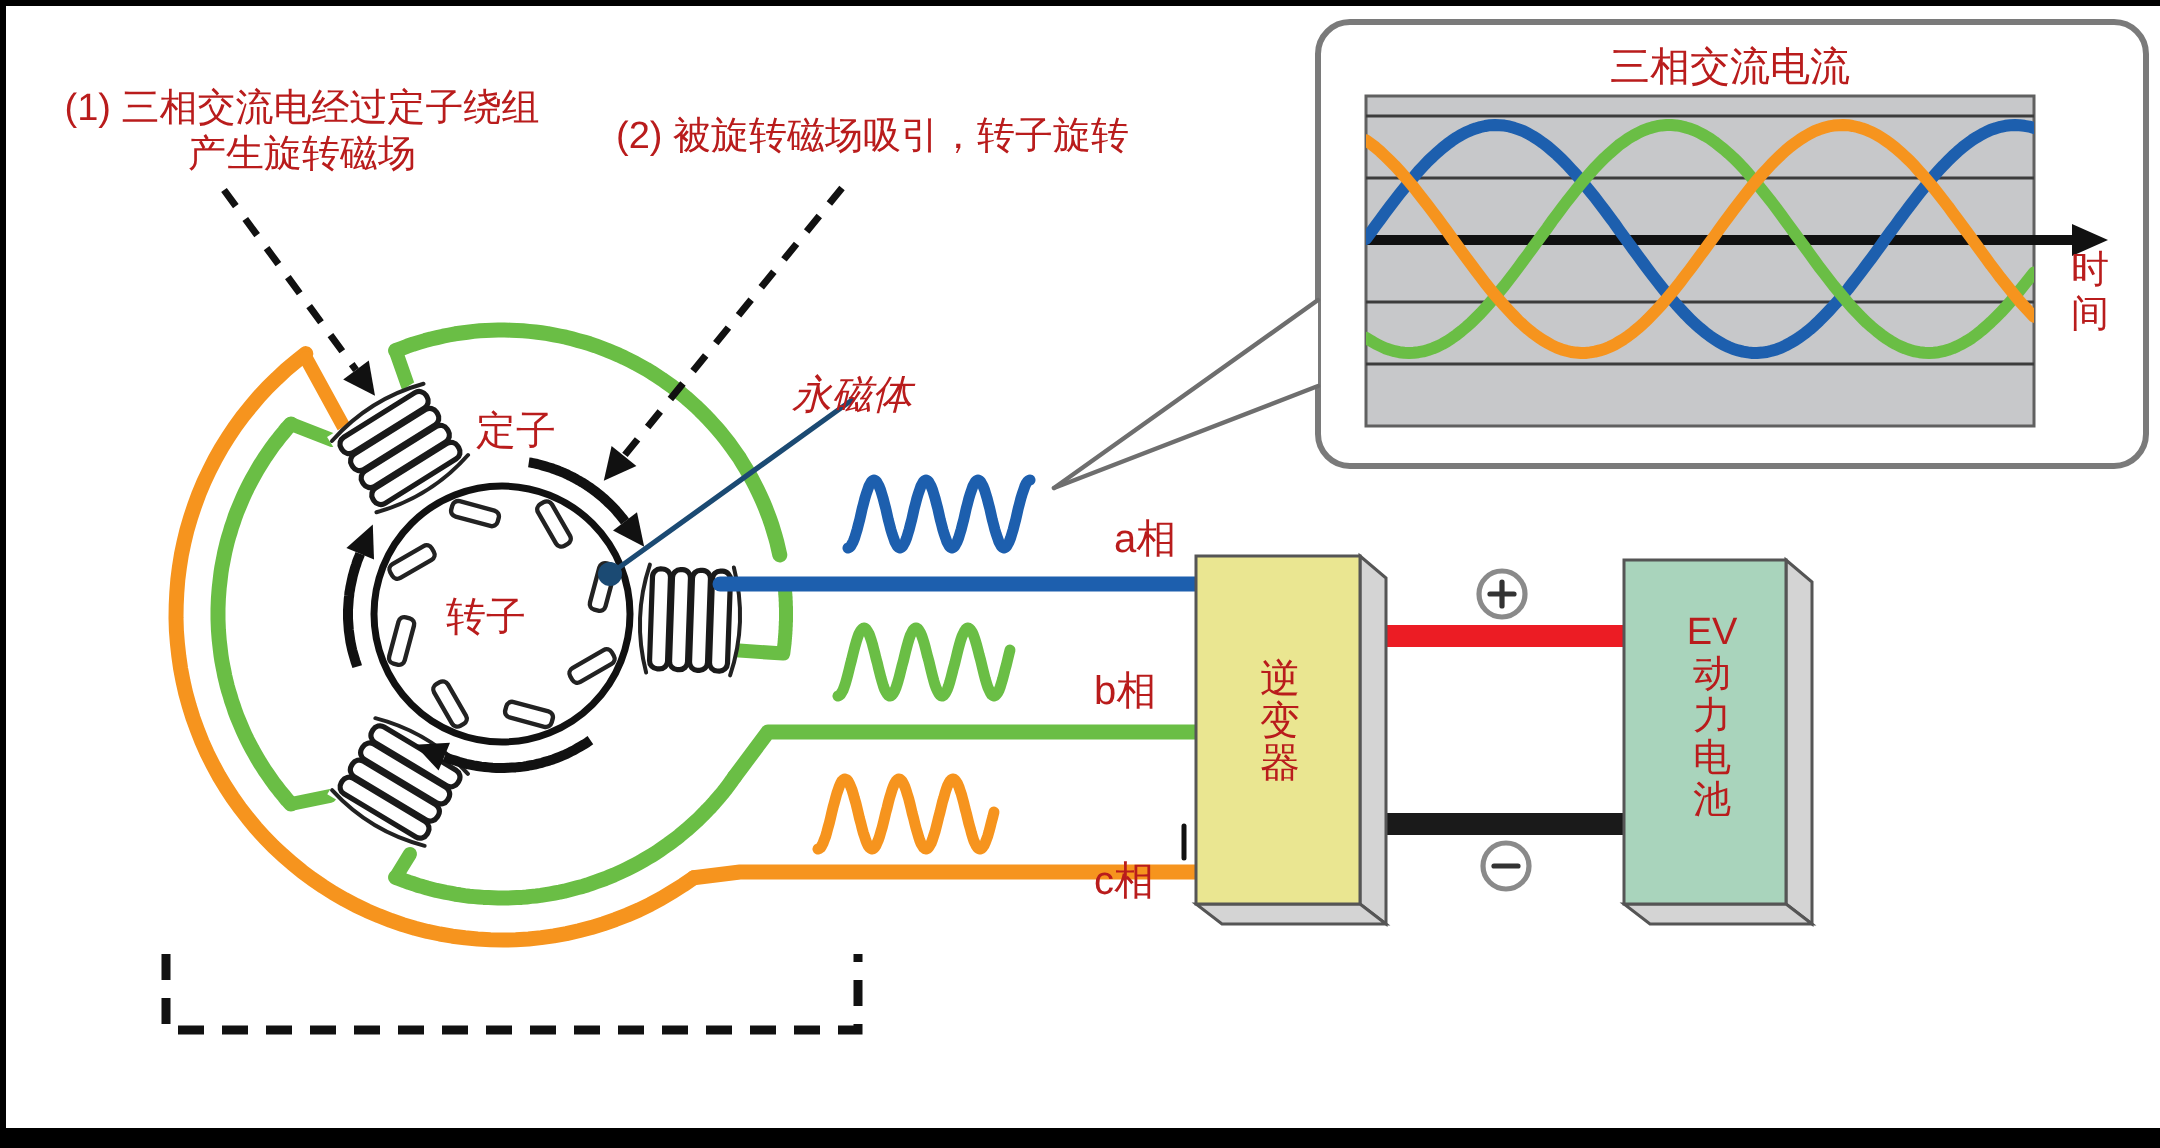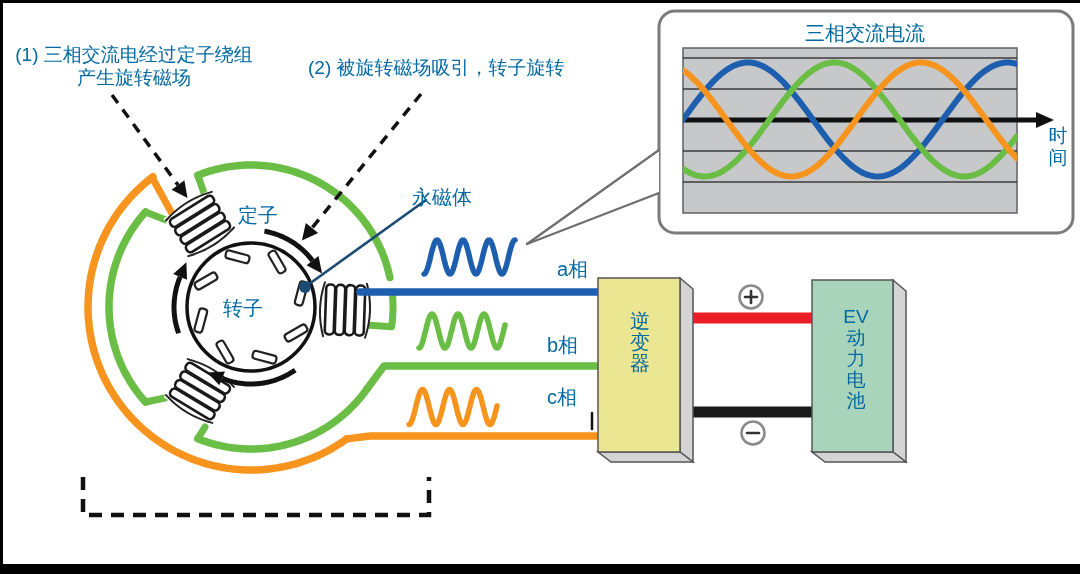--- a/index.html
+++ b/index.html
@@ -1,19 +1,19 @@
 <!DOCTYPE html>
 <html><head>
 <meta charset="utf-8">
 <style>
   html,body{margin:0;padding:0;background:#fff;}
   .stage{position:relative;width:1080px;height:574px;background:#ffffff;overflow:hidden;
          font-family:"Liberation Sans","DejaVu Sans",sans-serif;color:#1a1a1a;}
   .stage svg.art{position:absolute;left:0;top:0;z-index:1;}
-  .lbl{position:absolute;z-index:2;white-space:pre-line;color:#0369a1;}
+  .lbl{position:absolute;z-index:2;white-space:pre-line;color:#b91c1c;}
   .center{text-align:center;}
   .vlbl{word-break:break-all;text-align:center;line-height:21px;}
   .bar{position:absolute;background:#000;z-index:3;}
   .f19{font-size:19px;} .f20{font-size:20px;}
 </style>
 </head>
 <body>
 
 <div class="stage">
 
@@ -111,30 +111,30 @@
       <clipPath id="plotclip">
         <rect x="683" y="48" width="334" height="165"></rect>
       </clipPath>
       <g clip-path="url(#plotclip)">
         <path d="M683.0,119.5 L685.4,116.2 L687.8,112.9 L690.2,109.7 L692.5,106.5 L694.9,103.3 L697.3,100.2 L699.7,97.1 L702.1,94.1 L704.5,91.2 L706.9,88.4 L709.2,85.7 L711.6,83.1 L714.0,80.6 L716.4,78.3 L718.8,76.1 L721.2,74.0 L723.6,72.1 L725.9,70.4 L728.3,68.8 L730.7,67.4 L733.1,66.1 L735.5,65.1 L737.9,64.2 L740.3,63.5 L742.6,63.0 L745.0,62.6 L747.4,62.5 L749.8,62.6 L752.2,62.8 L754.6,63.2 L757.0,63.9 L759.3,64.7 L761.7,65.6 L764.1,66.8 L766.5,68.2 L768.9,69.7 L771.3,71.4 L773.7,73.2 L776.0,75.2 L778.4,77.3 L780.8,79.6 L783.2,82.0 L785.6,84.6 L788.0,87.2 L790.4,90.0 L792.7,92.9 L795.1,95.8 L797.5,98.8 L799.9,101.9 L802.3,105.1 L804.7,108.3 L807.1,111.5 L809.4,114.8 L811.8,118.1 L814.2,121.4 L816.6,124.7 L819.0,127.9 L821.4,131.2 L823.8,134.4 L826.1,137.5 L828.5,140.6 L830.9,143.6 L833.3,146.6 L835.7,149.4 L838.1,152.2 L840.5,154.8 L842.8,157.3 L845.2,159.7 L847.6,162.0 L850.0,164.1 L852.4,166.1 L854.8,167.9 L857.2,169.6 L859.5,171.0 L861.9,172.4 L864.3,173.5 L866.7,174.5 L869.1,175.2 L871.5,175.8 L873.9,176.2 L876.2,176.5 L878.6,176.5 L881.0,176.3 L883.4,176.0 L885.8,175.4 L888.2,174.7 L890.6,173.8 L892.9,172.7 L895.3,171.4 L897.7,170.0 L900.1,168.4 L902.5,166.6 L904.9,164.7 L907.3,162.6 L909.6,160.4 L912.0,158.0 L914.4,155.5 L916.8,152.9 L919.2,150.2 L921.6,147.4 L924.0,144.5 L926.3,141.5 L928.7,138.4 L931.1,135.3 L933.5,132.1 L935.9,128.9 L938.3,125.6 L940.7,122.3 L943.0,119.0 L945.4,115.7 L947.8,112.5 L950.2,109.2 L952.6,106.0 L955.0,102.8 L957.4,99.7 L959.7,96.7 L962.1,93.7 L964.5,90.8 L966.9,88.0 L969.3,85.3 L971.7,82.7 L974.1,80.3 L976.4,78.0 L978.8,75.8 L981.2,73.7 L983.6,71.9 L986.0,70.1 L988.4,68.6 L990.8,67.2 L993.1,66.0 L995.5,64.9 L997.9,64.1 L1000.3,63.4 L1002.7,62.9 L1005.1,62.6 L1007.5,62.5 L1009.8,62.6 L1012.2,62.9 L1014.6,63.3 L1017.0,64.0" fill="none" stroke="#1d5fae" stroke-width="6" stroke-linecap="round" stroke-linejoin="round"></path>
         <path d="M683.0,168.9 L685.4,170.4 L687.8,171.8 L690.2,173.0 L692.5,174.1 L694.9,174.9 L697.3,175.6 L699.7,176.1 L702.1,176.4 L704.5,176.5 L706.9,176.4 L709.2,176.1 L711.6,175.7 L714.0,175.0 L716.4,174.2 L718.8,173.2 L721.2,172.0 L723.6,170.6 L725.9,169.1 L728.3,167.4 L730.7,165.5 L733.1,163.5 L735.5,161.4 L737.9,159.0 L740.3,156.6 L742.6,154.1 L745.0,151.4 L747.4,148.6 L749.8,145.7 L752.2,142.8 L754.6,139.7 L757.0,136.6 L759.3,133.5 L761.7,130.2 L764.1,127.0 L766.5,123.7 L768.9,120.4 L771.3,117.1 L773.7,113.9 L776.0,110.6 L778.4,107.4 L780.8,104.2 L783.2,101.0 L785.6,98.0 L788.0,94.9 L790.4,92.0 L792.7,89.2 L795.1,86.5 L797.5,83.8 L799.9,81.3 L802.3,78.9 L804.7,76.7 L807.1,74.6 L809.4,72.6 L811.8,70.9 L814.2,69.2 L816.6,67.8 L819.0,66.5 L821.4,65.3 L823.8,64.4 L826.1,63.7 L828.5,63.1 L830.9,62.7 L833.3,62.5 L835.7,62.5 L838.1,62.7 L840.5,63.1 L842.8,63.7 L845.2,64.4 L847.6,65.3 L850.0,66.5 L852.4,67.8 L854.8,69.2 L857.2,70.9 L859.5,72.7 L861.9,74.6 L864.3,76.7 L866.7,78.9 L869.1,81.3 L871.5,83.8 L873.9,86.5 L876.2,89.2 L878.6,92.0 L881.0,95.0 L883.4,98.0 L885.8,101.0 L888.2,104.2 L890.6,107.4 L892.9,110.6 L895.3,113.9 L897.7,117.2 L900.1,120.4 L902.5,123.7 L904.9,127.0 L907.3,130.3 L909.6,133.5 L912.0,136.6 L914.4,139.7 L916.8,142.8 L919.2,145.7 L921.6,148.6 L924.0,151.4 L926.3,154.1 L928.7,156.6 L931.1,159.1 L933.5,161.4 L935.9,163.5 L938.3,165.5 L940.7,167.4 L943.0,169.1 L945.4,170.6 L947.8,172.0 L950.2,173.2 L952.6,174.2 L955.0,175.0 L957.4,175.7 L959.7,176.1 L962.1,176.4 L964.5,176.5 L966.9,176.4 L969.3,176.1 L971.7,175.6 L974.1,174.9 L976.4,174.1 L978.8,173.0 L981.2,171.8 L983.6,170.4 L986.0,168.9 L988.4,167.1 L990.8,165.2 L993.1,163.2 L995.5,161.0 L997.9,158.7 L1000.3,156.3 L1002.7,153.7 L1005.1,151.0 L1007.5,148.2 L1009.8,145.3 L1012.2,142.3 L1014.6,139.3 L1017.0,136.2" fill="none" stroke="#6abe45" stroke-width="6" stroke-linecap="round" stroke-linejoin="round"></path>
         <path d="M683.0,70.1 L685.4,71.9 L687.8,73.7 L690.2,75.8 L692.5,78.0 L694.9,80.3 L697.3,82.7 L699.7,85.3 L702.1,88.0 L704.5,90.8 L706.9,93.7 L709.2,96.7 L711.6,99.7 L714.0,102.8 L716.4,106.0 L718.8,109.2 L721.2,112.5 L723.6,115.7 L725.9,119.0 L728.3,122.3 L730.7,125.6 L733.1,128.9 L735.5,132.1 L737.9,135.3 L740.3,138.4 L742.6,141.5 L745.0,144.5 L747.4,147.4 L749.8,150.2 L752.2,152.9 L754.6,155.5 L757.0,158.0 L759.3,160.4 L761.7,162.6 L764.1,164.7 L766.5,166.6 L768.9,168.4 L771.3,170.0 L773.7,171.4 L776.0,172.7 L778.4,173.8 L780.8,174.7 L783.2,175.4 L785.6,176.0 L788.0,176.3 L790.4,176.5 L792.7,176.5 L795.1,176.2 L797.5,175.8 L799.9,175.2 L802.3,174.5 L804.7,173.5 L807.1,172.4 L809.4,171.0 L811.8,169.6 L814.2,167.9 L816.6,166.1 L819.0,164.1 L821.4,162.0 L823.8,159.7 L826.1,157.3 L828.5,154.8 L830.9,152.2 L833.3,149.4 L835.7,146.6 L838.1,143.6 L840.5,140.6 L842.8,137.5 L845.2,134.4 L847.6,131.2 L850.0,127.9 L852.4,124.7 L854.8,121.4 L857.2,118.1 L859.5,114.8 L861.9,111.5 L864.3,108.3 L866.7,105.1 L869.1,101.9 L871.5,98.8 L873.9,95.8 L876.2,92.8 L878.6,90.0 L881.0,87.2 L883.4,84.6 L885.8,82.0 L888.2,79.6 L890.6,77.3 L892.9,75.2 L895.3,73.2 L897.7,71.4 L900.1,69.7 L902.5,68.2 L904.9,66.8 L907.3,65.6 L909.6,64.7 L912.0,63.9 L914.4,63.2 L916.8,62.8 L919.2,62.6 L921.6,62.5 L924.0,62.6 L926.3,63.0 L928.7,63.5 L931.1,64.2 L933.5,65.1 L935.9,66.1 L938.3,67.4 L940.7,68.8 L943.0,70.4 L945.4,72.1 L947.8,74.0 L950.2,76.1 L952.6,78.3 L955.0,80.6 L957.4,83.1 L959.7,85.7 L962.1,88.4 L964.5,91.2 L966.9,94.1 L969.3,97.1 L971.7,100.2 L974.1,103.3 L976.4,106.5 L978.8,109.7 L981.2,112.9 L983.6,116.2 L986.0,119.5 L988.4,122.8 L990.8,126.1 L993.1,129.3 L995.5,132.6 L997.9,135.7 L1000.3,138.9 L1002.7,141.9 L1005.1,144.9 L1007.5,147.8 L1009.8,150.6 L1012.2,153.3 L1014.6,155.9 L1017.0,158.4" fill="none" stroke="#f6941e" stroke-width="6" stroke-linecap="round" stroke-linejoin="round"></path>
       </g>
     </svg>
 
-  <div class="lbl f19 center" style="left:1px;top:43px;width:266px;line-height:23px;">(1) 三相交流电经过定子绕组
+  <div class="lbl f19 center" style="left:18px;top:43px;width:266px;line-height:23px;">(1) 三相交流电经过定子绕组
 产生旋转磁场</div>
   <div class="lbl f19" style="left:308px;top:55px;">(2) 被旋转磁场吸引，转子旋转</div>
   <div class="lbl f20" style="left:238px;top:182px;margin-top:20px;">定子</div>
   <div class="lbl f20" style="left:223px;top:295px;">转子</div>
-  <div class="lbl f20" style="left:412px;top:184px;">永磁体</div>
+  <div class="lbl f20" style="left:396px;top:184px;font-style:italic;">永磁体</div>
   <div class="lbl f20" style="left:547px;top:256px;margin-left:10px;">a相</div>
   <div class="lbl f20" style="left:547px;top:332px;">b相</div>
-  <div class="lbl f20" style="left:547px;top:384px;">c相</div>
-  <div class="lbl f20 vlbl" style="left:624px;top:311px;width:32px;">逆变器</div>
+  <div class="lbl f20" style="left:547px;top:427px;">c相</div>
+  <div class="lbl f20 vlbl" style="left:624px;top:330px;width:32px;">逆变器</div>
   <div class="lbl f19 vlbl" style="left:838px;top:306px;width:36px;">EV动力电池</div>
-  <div class="lbl f19 vlbl" style="left:1032px;top:125px;width:26px;line-height:22px;margin-left:13px;">时间</div>
+  <div class="lbl f19 vlbl" style="left:1032px;top:125px;width:26px;line-height:22px;">时间</div>
   <div class="lbl f20 center" style="left:760px;top:20px;width:210px;">三相交流电流</div>
 
   <div class="bar" style="left:0;top:0;width:1080px;height:3px;"></div>
   <div class="bar" style="left:0;top:0;width:3px;height:574px;"></div>
   <div class="bar" style="left:0;top:564px;width:1080px;height:10px;"></div>
 </div>
 
 </body></html>

